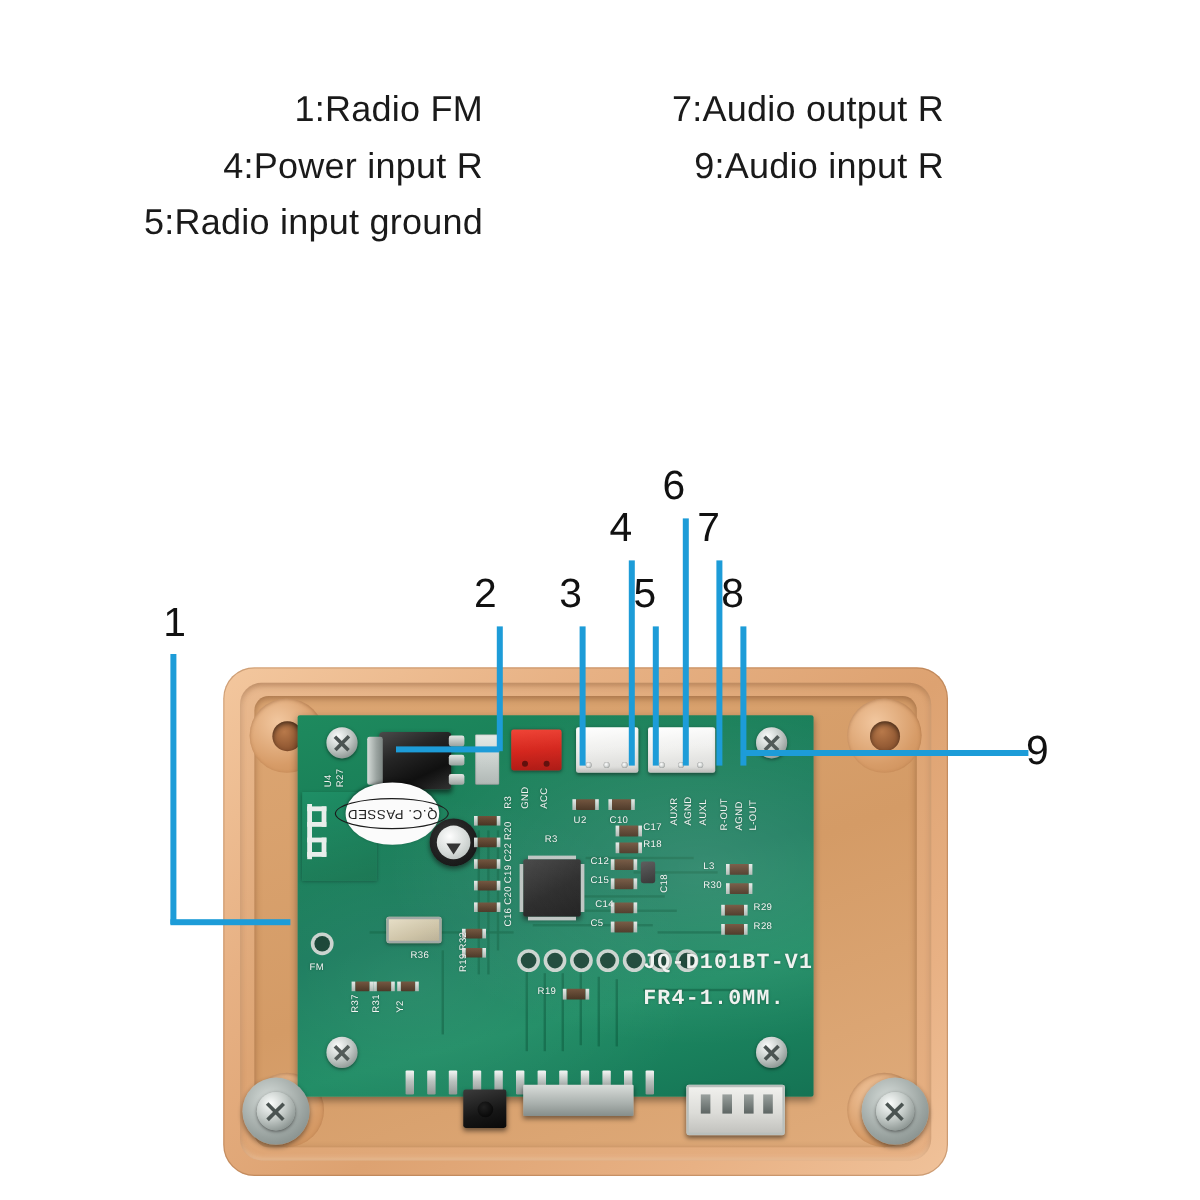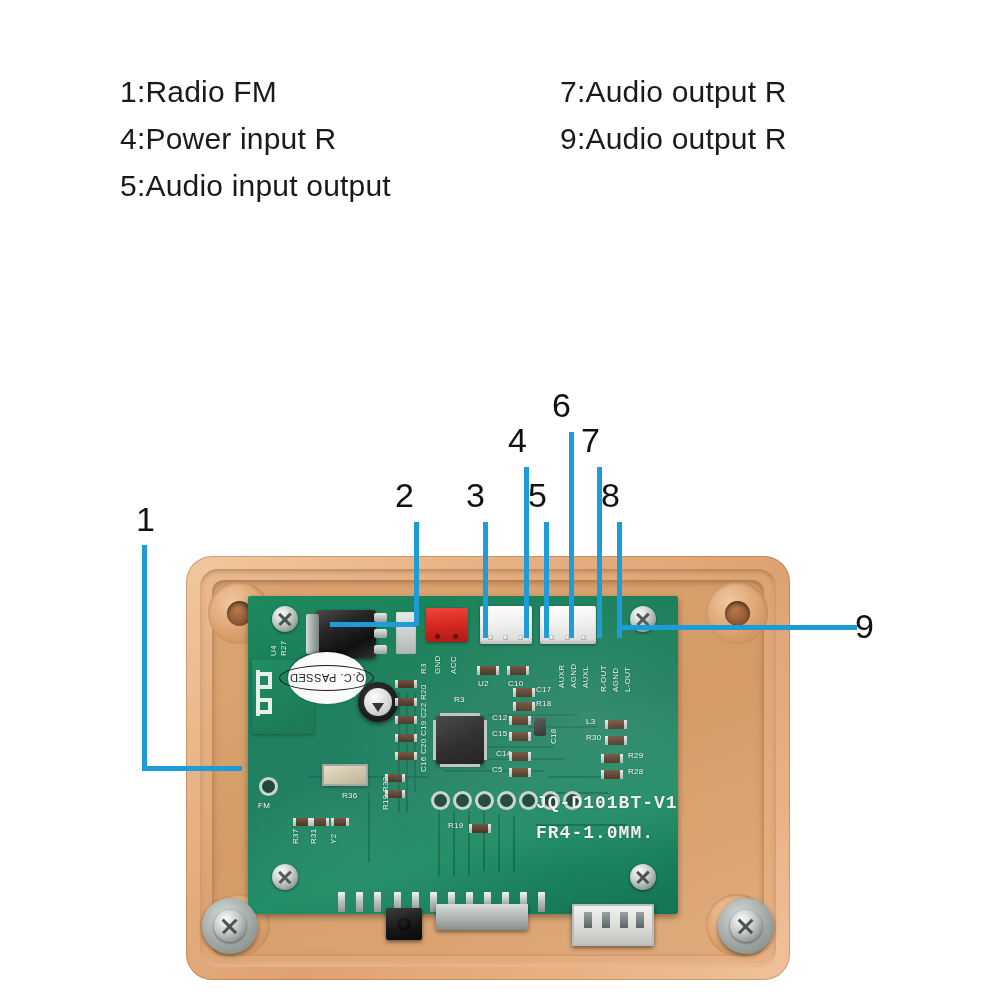--- a/index.html
+++ b/index.html
@@ -4,21 +4,21 @@
 <style>
   html,body{margin:0;padding:0;}
   body{
     width:1000px;height:1000px;background:#ffffff;
     font-family:"Liberation Sans",sans-serif;
     position:relative;overflow:hidden;
   }
 
   
   #legend{position:absolute;left:0;top:0;width:1000px;height:320px;}
-  .legend-col{position:absolute;top:68px;}
+  .legend-col{position:absolute;top:68px;text-align:right;}
   #legend-col-left{left:120px;}
   #legend-col-right{left:560px;}
   .legend-item{
     font-size:30px;line-height:47px;color:#1a1a1a;
     letter-spacing:.2px;white-space:nowrap;font-weight:400;
   }
 
   
   #callouts{position:absolute;left:0;top:0;width:1000px;height:1000px;
             pointer-events:none;}
@@ -251,25 +251,25 @@
     background:linear-gradient(160deg,#4a4a4a,#1e1e1e);
   }
 </style>
 </head>
 <body>
 
 <div id="legend">
   <div class="legend-col" id="legend-col-left">
     <div class="legend-item">1:Radio FM</div>
     <div class="legend-item">4:Power input R</div>
-    <div class="legend-item">5:Audio input output</div>
+    <div class="legend-item">5:Radio input ground</div>
   </div>
   <div class="legend-col" id="legend-col-right">
     <div class="legend-item">7:Audio output R</div>
-    <div class="legend-item">9:Audio output R</div>
+    <div class="legend-item">9:Audio input R</div>
   </div>
 </div>
 
 <div id="photo">
 
   <div class="case">
     <div class="case-inner"></div>
     <div class="case-well"></div>
 
     <div class="boss" id="boss-tl"></div>

